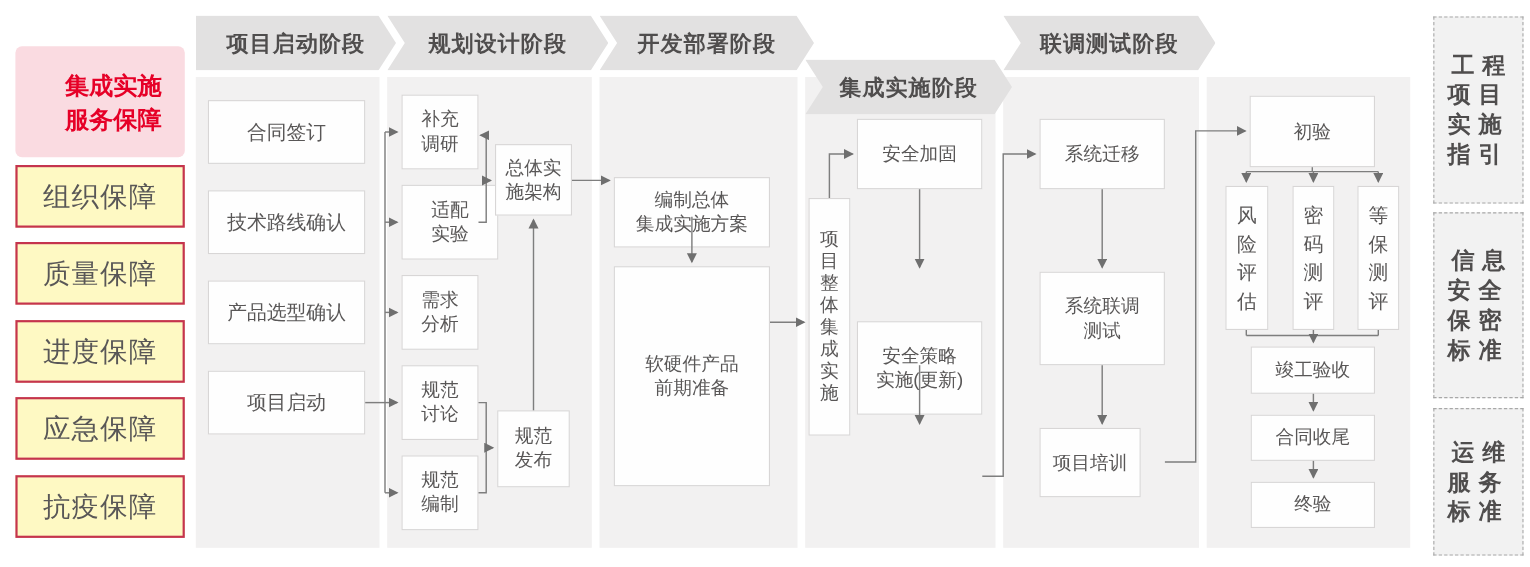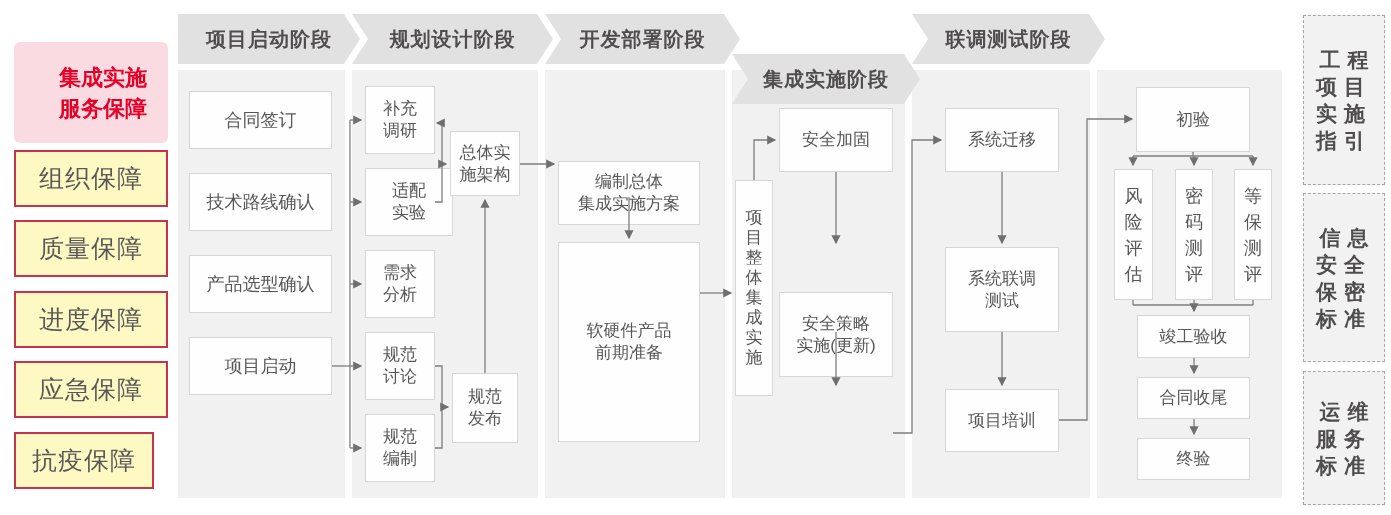--- a/index.html
+++ b/index.html
@@ -90,21 +90,21 @@
     </div>
   <div class="abs red-item" style="left:14px;top:220px;width:154px;height:57px;">
       <span>质量保障</span>
     </div>
   <div class="abs red-item" style="left:14px;top:291px;width:154px;height:57px;">
       <span>进度保障</span>
     </div>
   <div class="abs red-item" style="left:14px;top:361px;width:154px;height:57px;">
       <span>应急保障</span>
     </div>
-  <div class="abs red-item" style="left:14px;top:432px;width:140px;height:57px;">
+  <div class="abs red-item" style="left:14px;top:432px;width:154px;height:57px;">
       <span>抗疫保障</span>
     </div>
 
   <div class="abs node big" style="left:189px;top:91px;width:143px;height:58px;">
       <span>合同签订</span>
     </div>
   <div class="abs node big" style="left:189px;top:173px;width:143px;height:58px;">
       <span>技术路线确认</span>
     </div>
   <div class="abs node big" style="left:189px;top:255px;width:143px;height:58px;">
@@ -170,21 +170,21 @@
 实施(更新)</span>
     </div>
 
   <div class="abs node" style="left:945px;top:108px;width:114px;height:64px;">
       <span>系统迁移</span>
     </div>
   <div class="abs node" style="left:945px;top:247px;width:114px;height:85px;">
       <span>系统联调
 测试</span>
     </div>
-  <div class="abs node" style="left:945px;top:389px;width:114px;height:63px;">
+  <div class="abs node" style="left:945px;top:389px;width:92px;height:63px;">
       <span>项目培训</span>
     </div>
 
   <div class="abs node" style="left:1136px;top:87px;width:114px;height:65px;">
       <span>初验</span>
     </div>
   <div class="abs node vert4" style="left:1114px;top:169px;width:39px;height:131px;">
       <span>风
 险
 评

